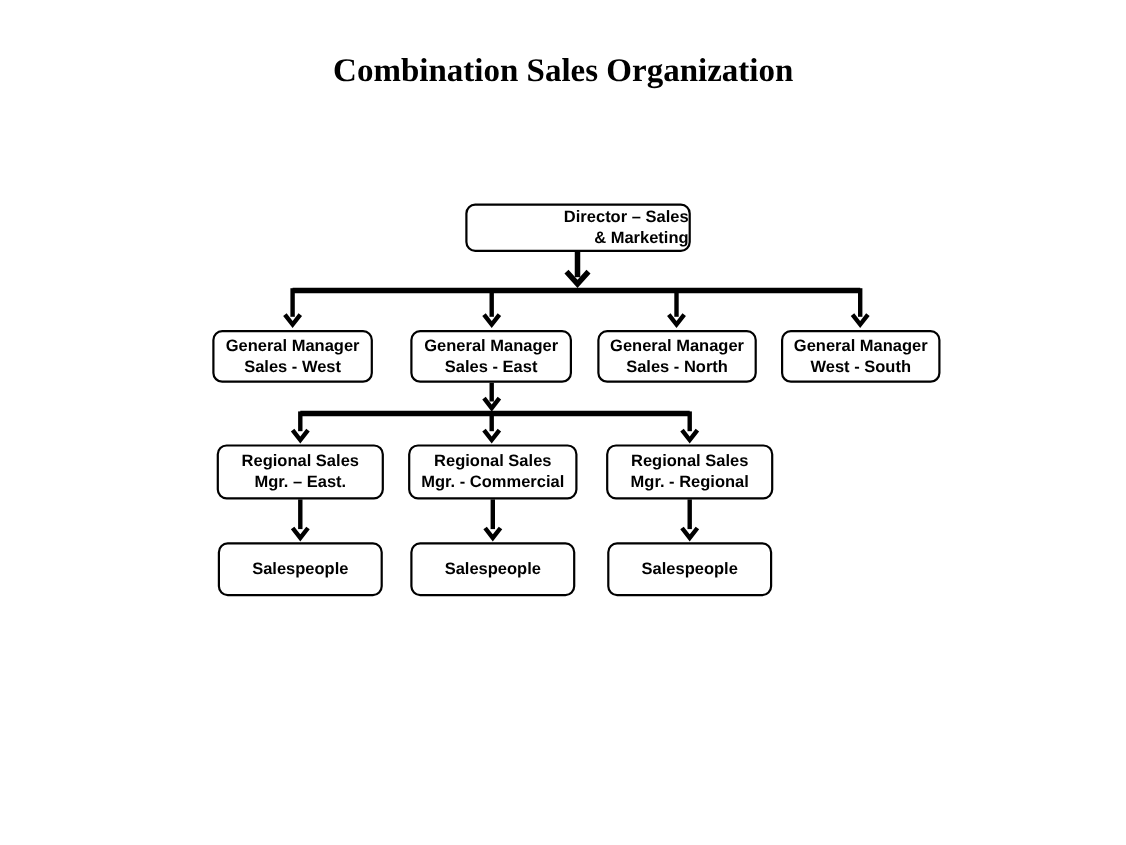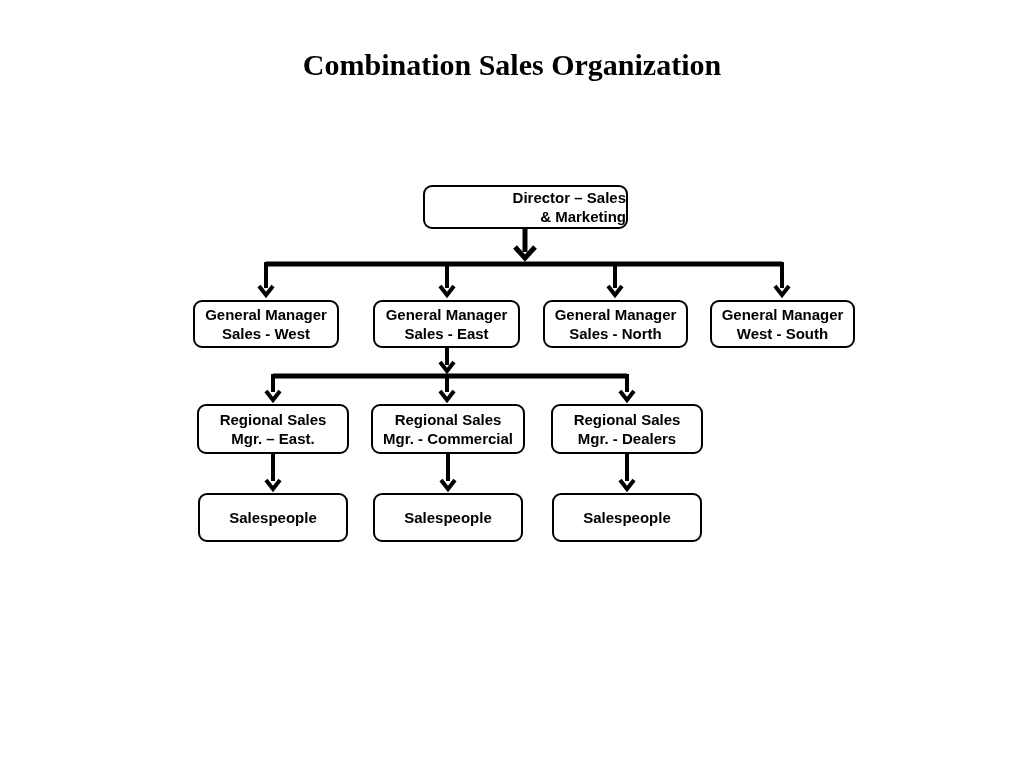--- a/index.html
+++ b/index.html
@@ -140,21 +140,21 @@
   <div class="node" id="node-rm-govt">
     <span>Regional Sales</span>
     <span>Mgr. – East.</span>
   </div>
   <div class="node" id="node-rm-commercial">
     <span>Regional Sales</span>
     <span>Mgr. - Commercial</span>
   </div>
   <div class="node" id="node-rm-dealers">
     <span>Regional Sales</span>
-    <span>Mgr. - Dealers</span>
+    <span>Mgr. - Regional</span>
   </div>
 
   <div class="node" id="node-sp-1">
     <span>Salespeople</span>
   </div>
   <div class="node" id="node-sp-2">
     <span>Salespeople</span>
   </div>
   <div class="node" id="node-sp-3">
     <span>Salespeople</span>

